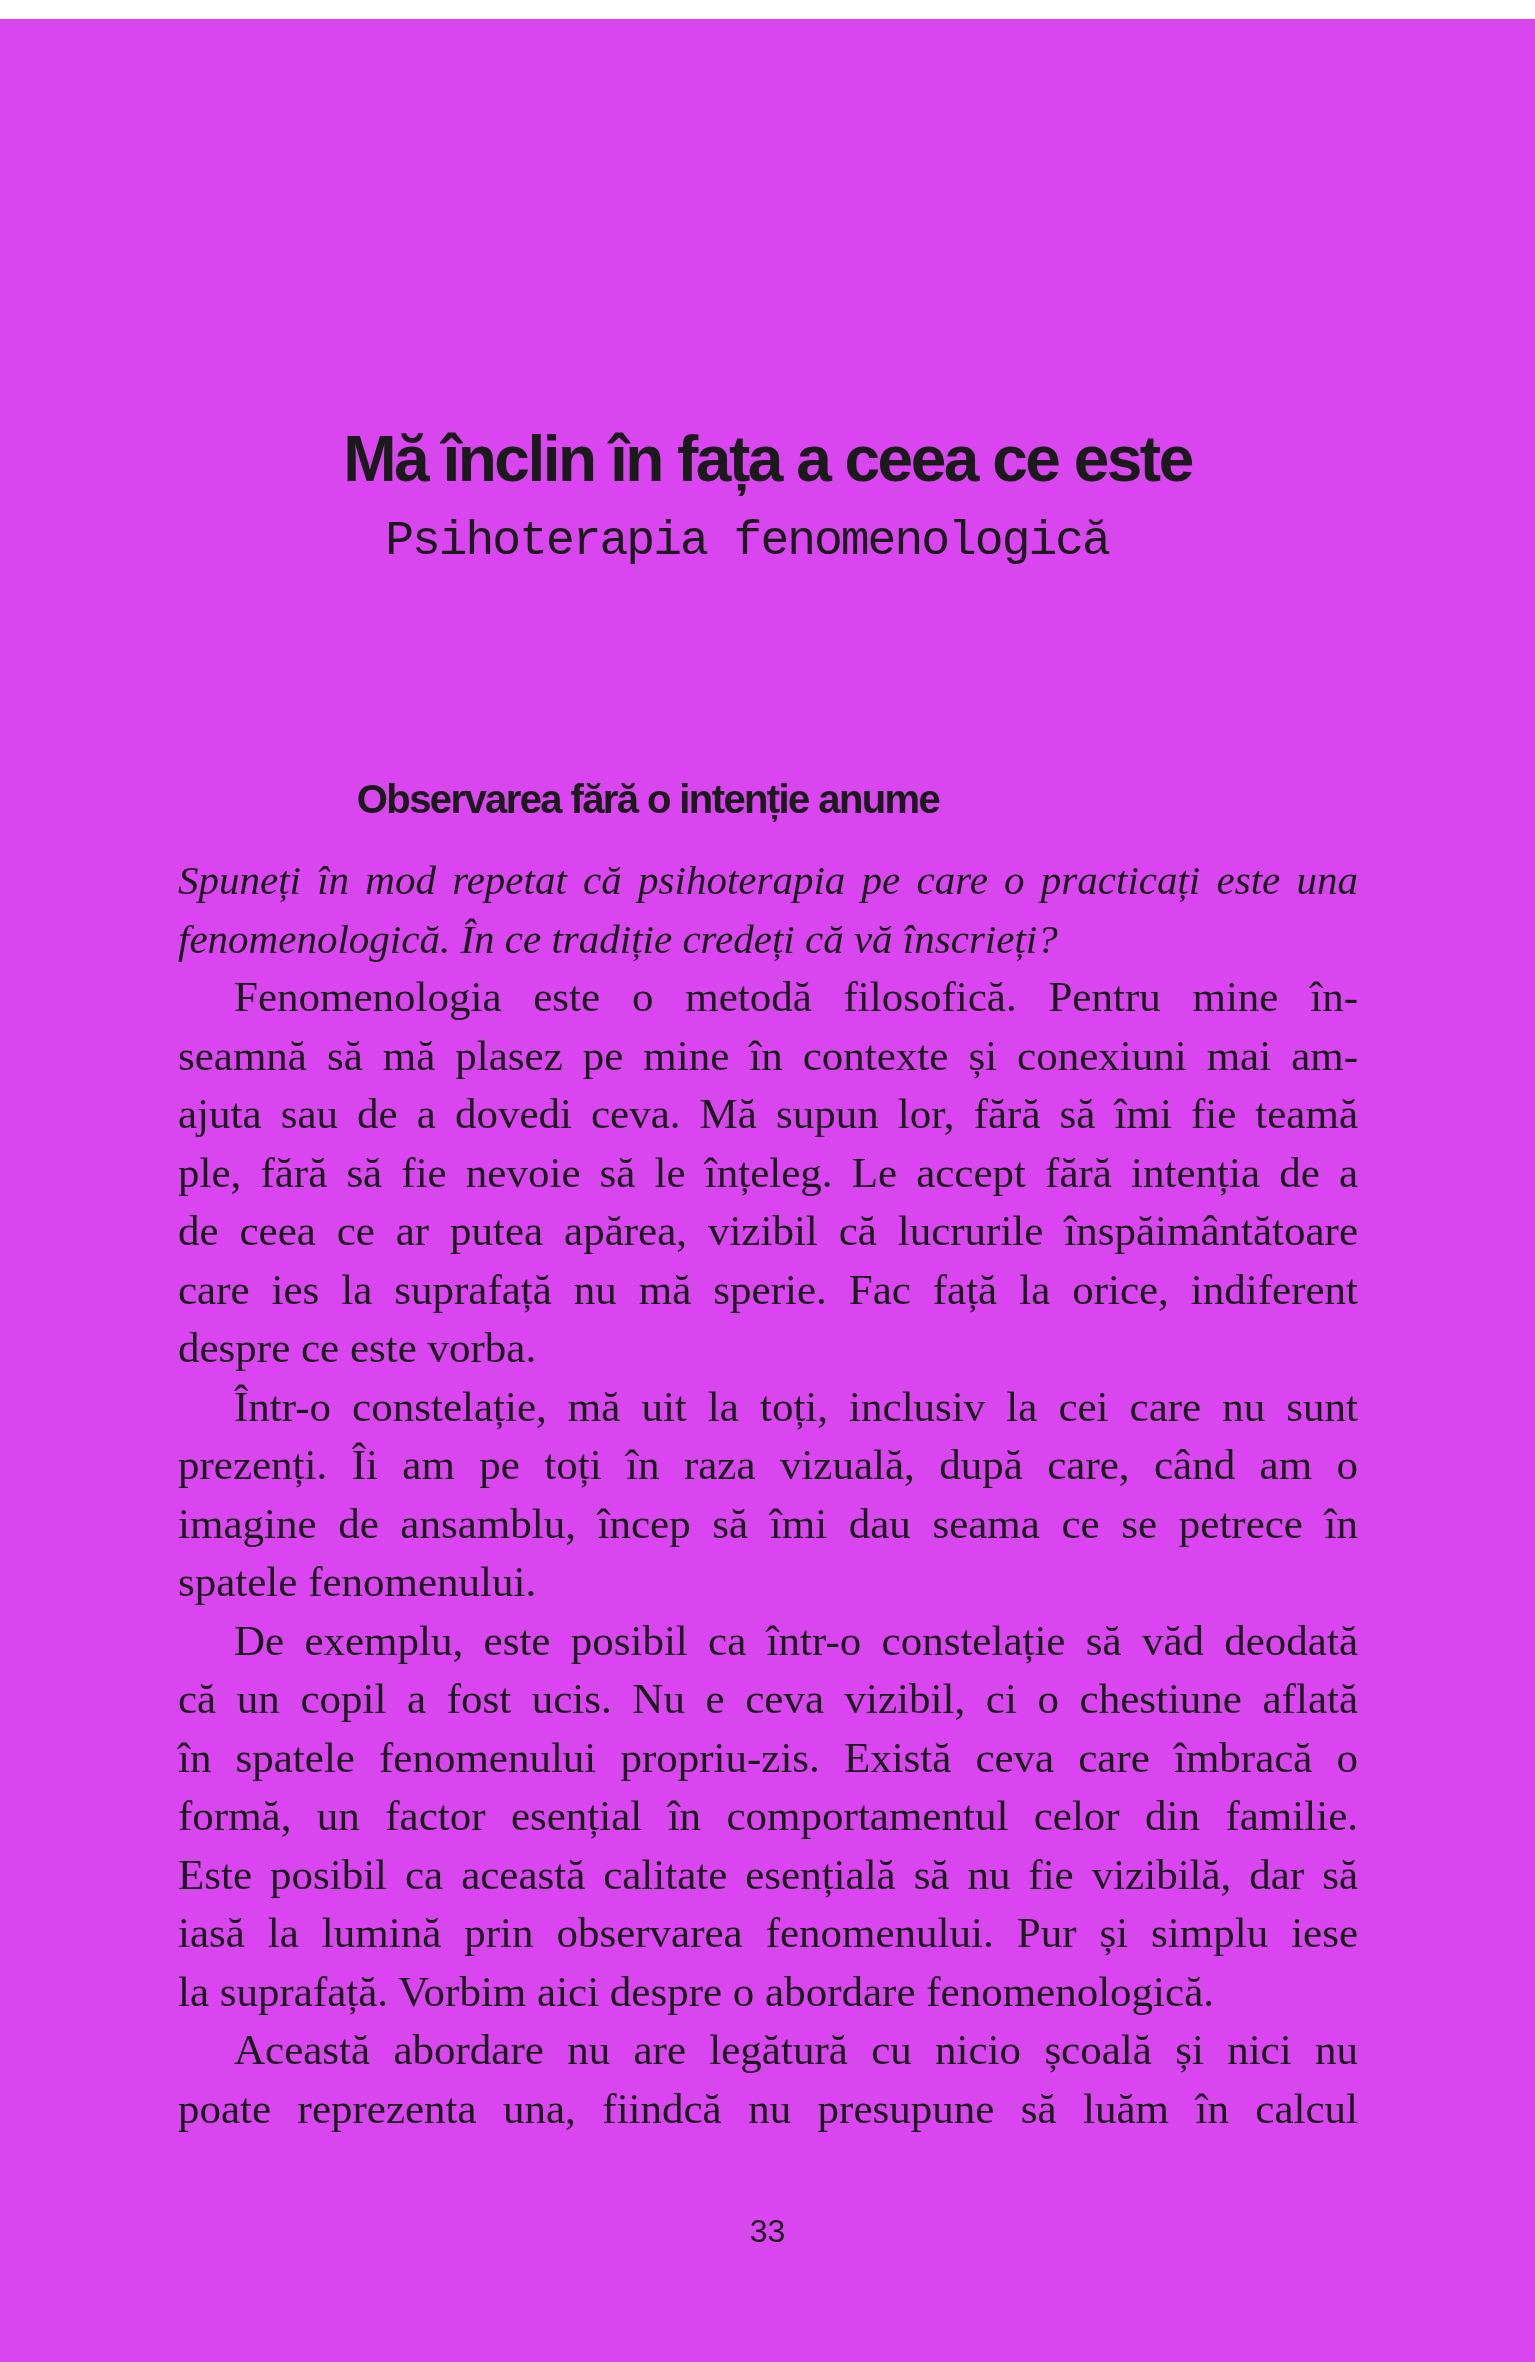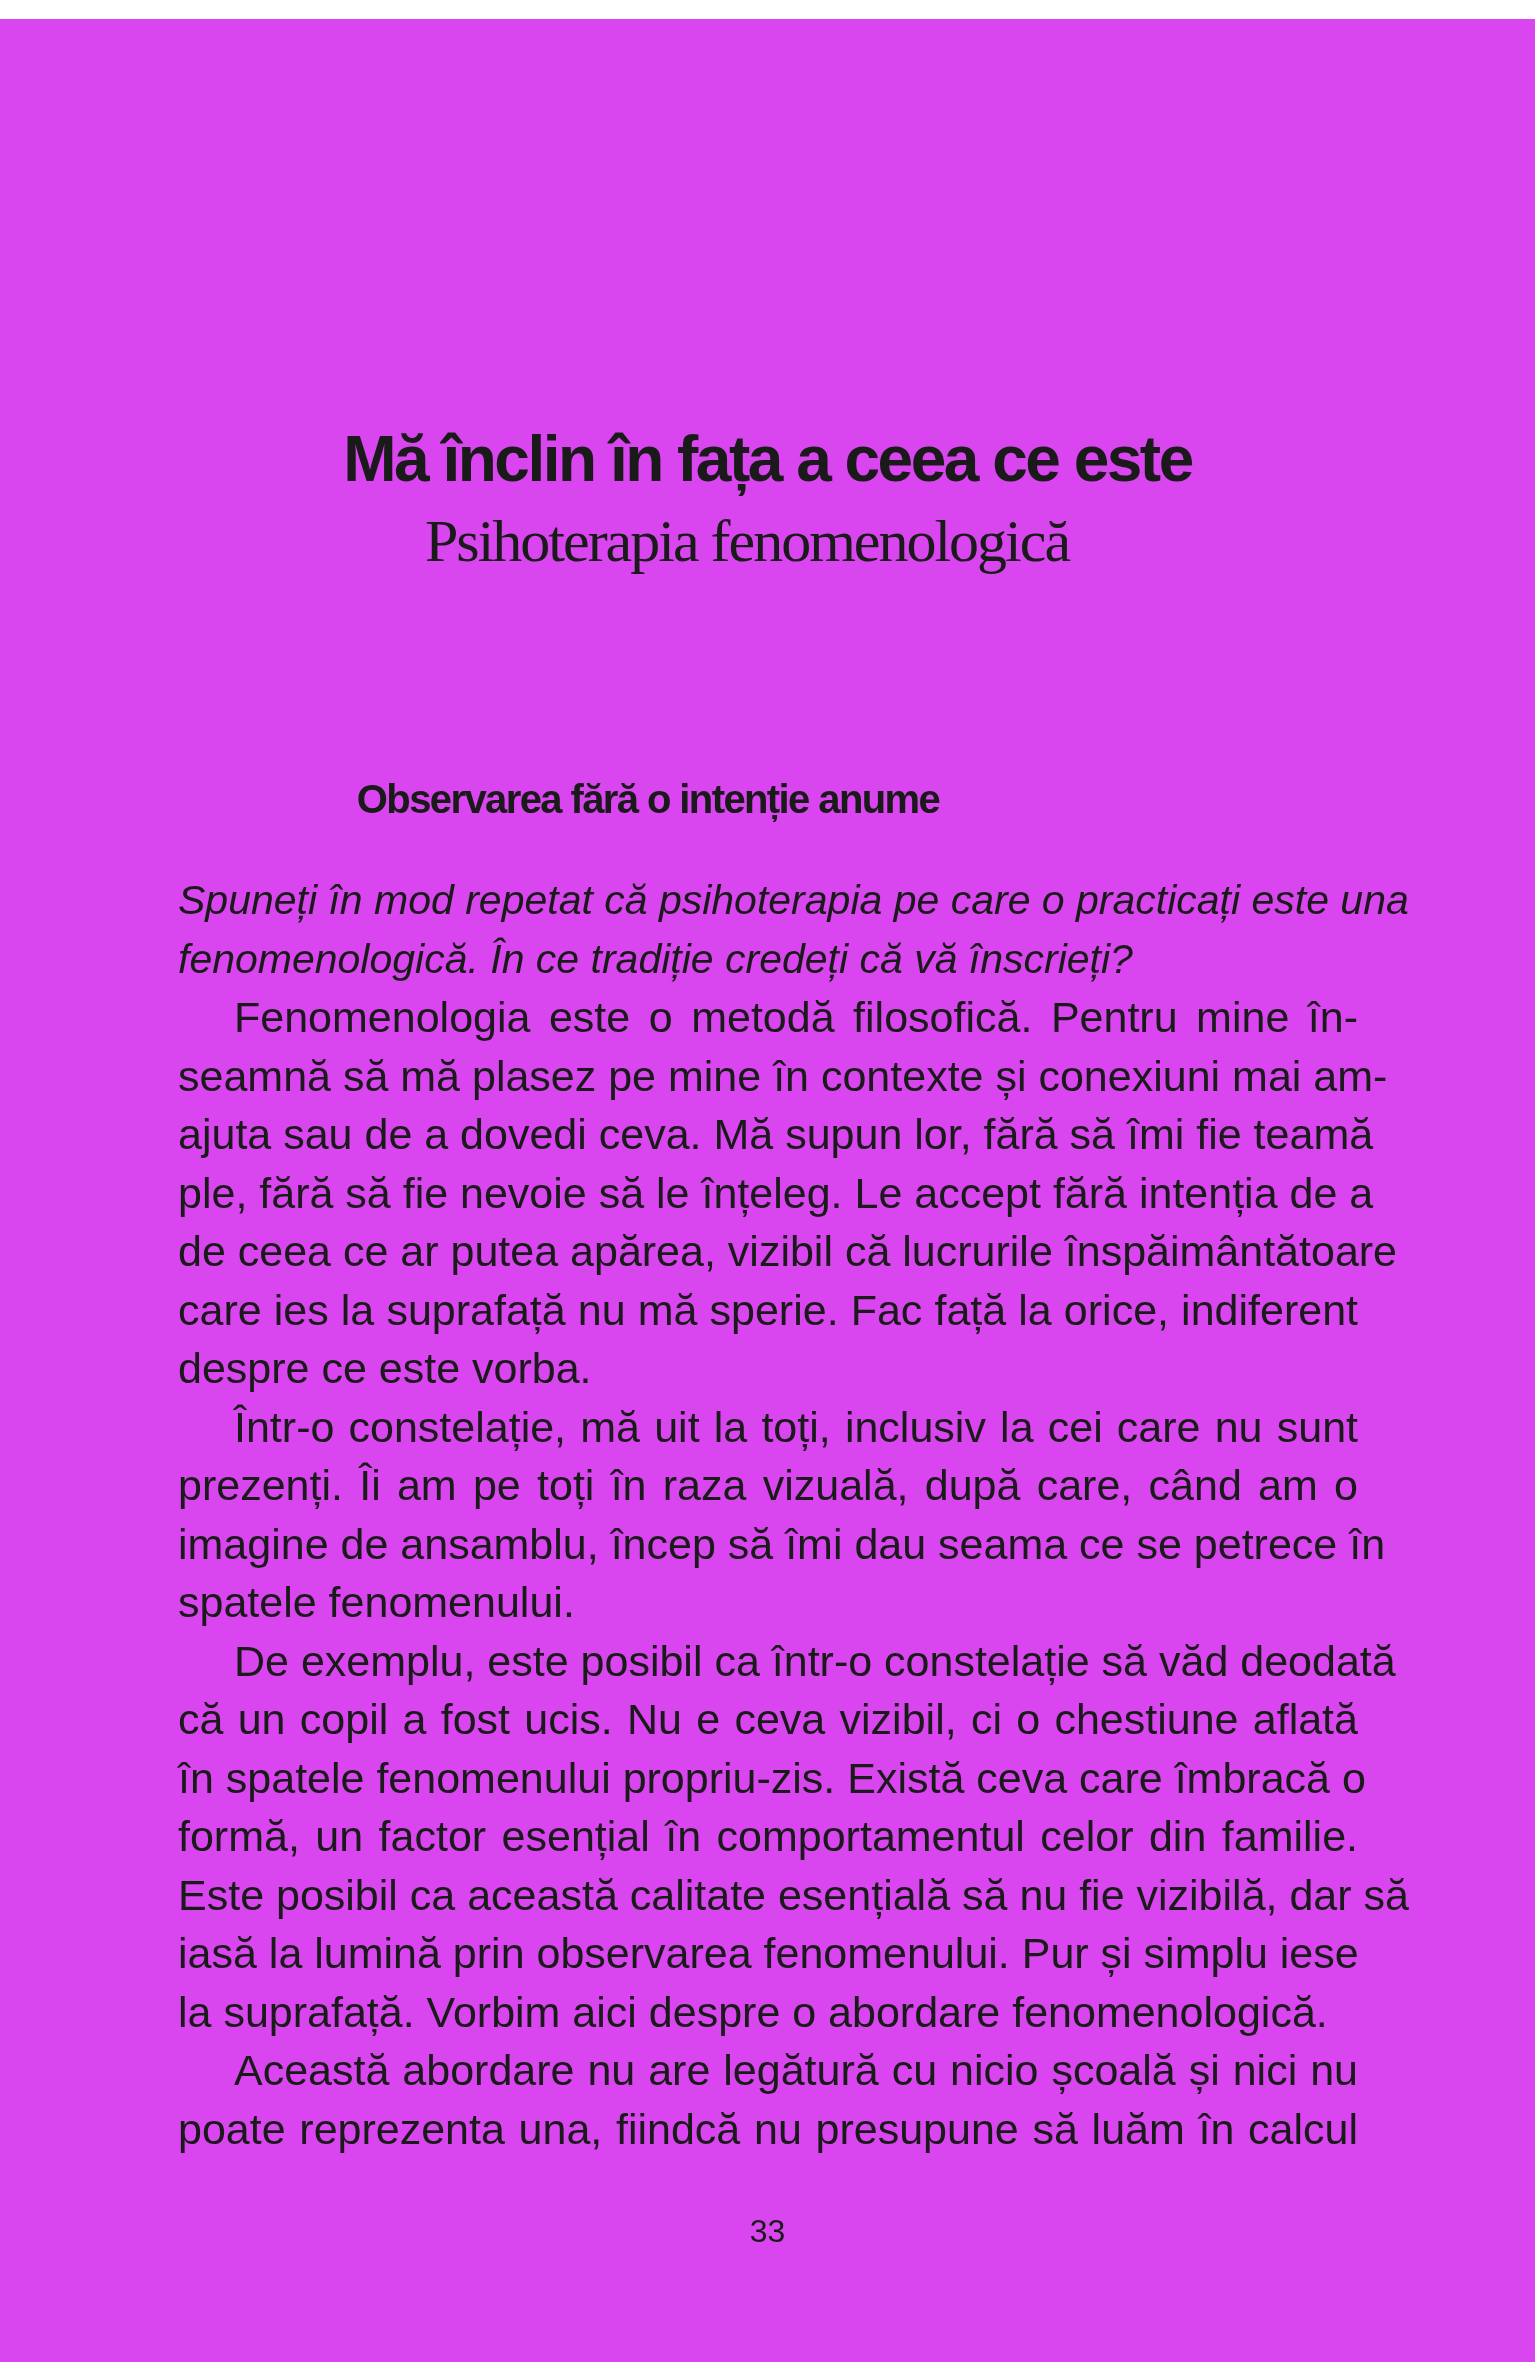--- a/index.html
+++ b/index.html
@@ -5,31 +5,31 @@
   html, body { margin: 0; padding: 0; background: #ffffff; }
   body { width: 1535px; height: 2362px; position: relative; overflow: hidden; color: #1a1a1a; }
   .page { position: absolute; left: 0; top: 0; width: 1535px; height: 2362px; background: #d946ef; margin-top: 19px; }
   .chapter-title {
     position: absolute; left: 0; width: 1535px; top: 402px; text-align: center;
     font-family: "Liberation Sans", sans-serif; font-weight: bold; font-size: 64px;
     letter-spacing: -2.5px; line-height: 76px; color: #1a1a1a;
   }
   .chapter-subtitle {
     position: absolute; left: 0; width: 1494px; top: 484px; text-align: center;
-    font-family: Liberation Serif, serif; font-weight: normal; font-size: 60px;
+    font-family: Liberation Mono, monospace; font-weight: normal; font-size: 48px;
     letter-spacing: -2px; line-height: 76px; color: #1a1a1a;
   }
   .section-heading {
     position: absolute; left: 0; width: 1296px; top: 752px; text-align: center;
     font-family: "Liberation Sans", sans-serif; font-weight: bold; font-size: 40px;
     letter-spacing: -1.6px; line-height: 56px; color: #1a1a1a;
   }
   .body {
-    position: absolute; left: 178px; width: 1180px; top: 852px;
-    font-family: Liberation Sans, sans-serif; font-size: 43px; line-height: 58.5px;
+    position: absolute; left: 178px; width: 1180px; top: 832px;
+    font-family: Liberation Serif, serif; font-size: 43px; line-height: 58.5px;
     color: #1a1a1a;
   }
   .line { display: block; white-space: nowrap; text-align: justify; text-align-last: justify; height: 58.5px; }
   .line.last { text-align-last: left; }
   .line.indent { padding-left: 56px; }
   .question .line { font-style: italic; font-size: 41px; }
   .page-number {
     position: absolute; left: 0; width: 1535px; top: 2192px; text-align: center;
     font-family: Liberation Sans, sans-serif; font-size: 32px; line-height: 40px; color: #1a1a1a;
   }

